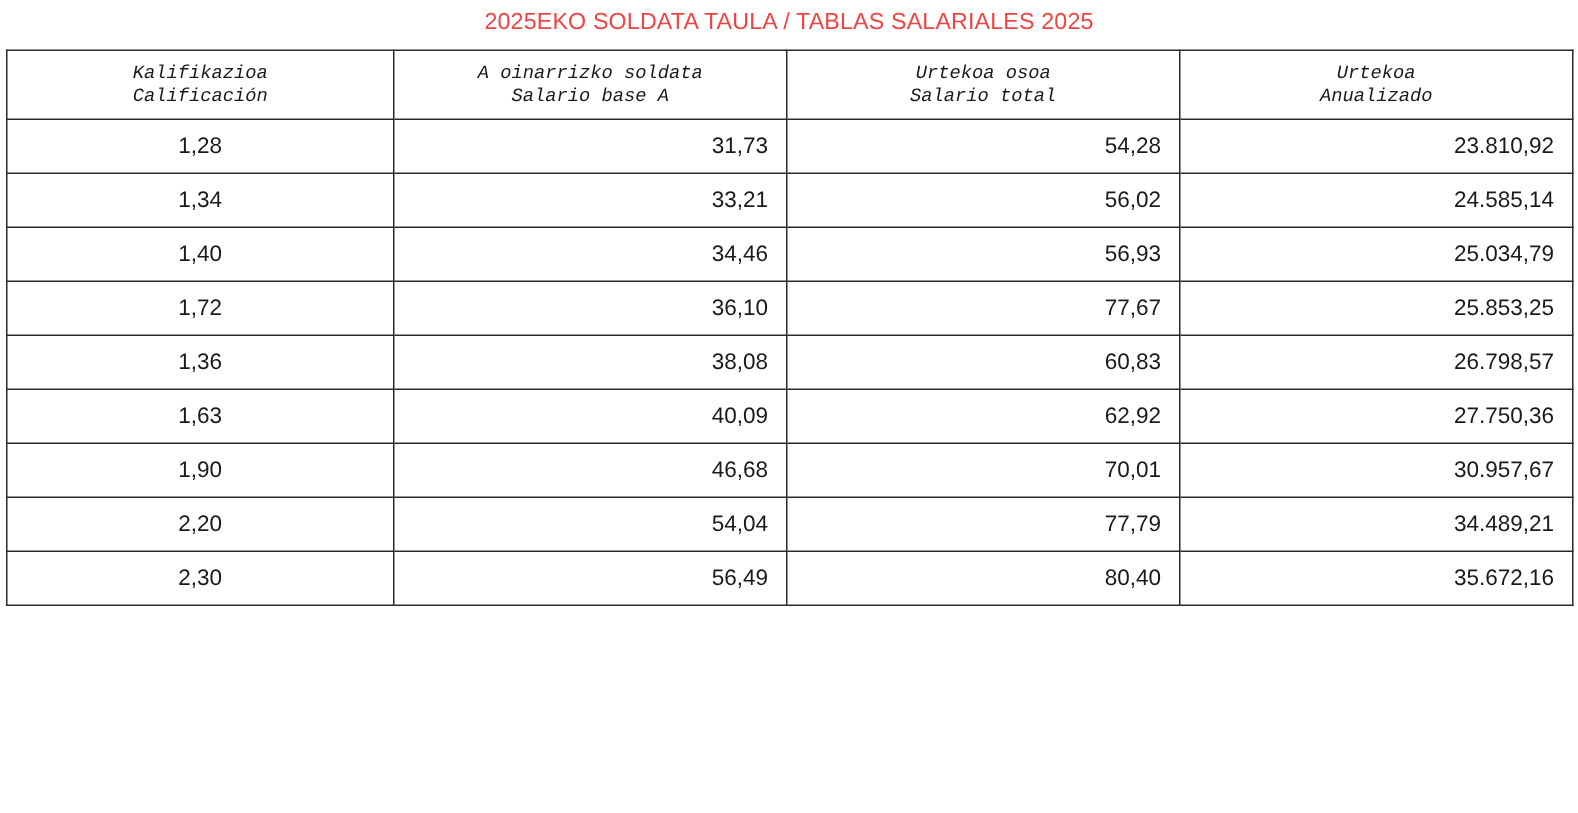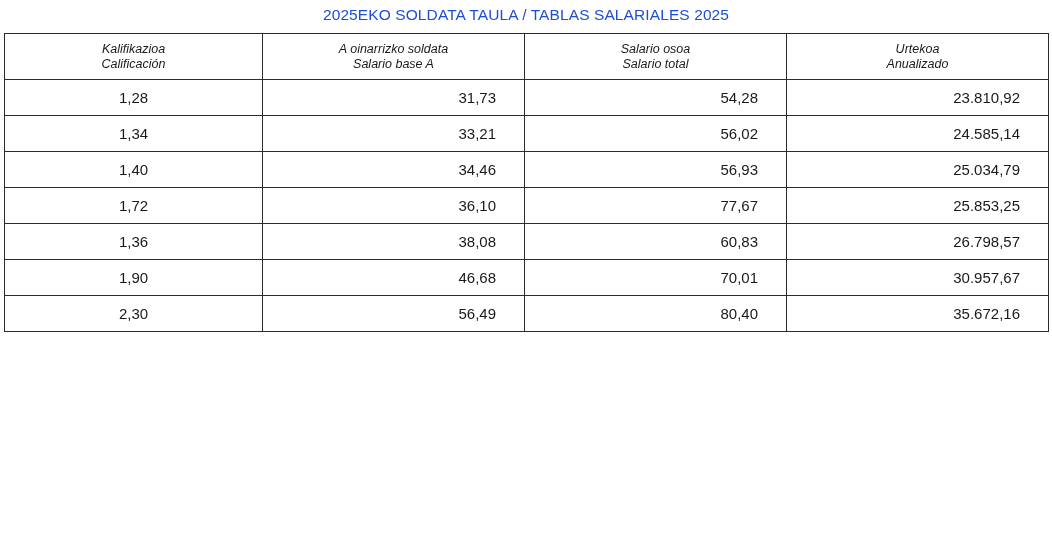--- a/index.html
+++ b/index.html
@@ -20,21 +20,21 @@
     padding: 0;
   }
   .title-block {
     text-align: center;
     padding-top: 5px;
   }
   .title-line {
     font-size: 15.5px;
     line-height: 20px;
     letter-spacing: 0.1px;
-    color: #1d4ed8;
+    color: #ef4444;
     white-space: nowrap;
   }
   .title-line.second {
     margin-top: 2px;
   }
   table.salary {
     border-collapse: collapse;
     width: 1044px;
     margin-left: 4px;
     margin-top: 8px;
@@ -50,35 +50,36 @@
     padding: 0;
   }
   table.salary thead th {
     height: 41px;
     vertical-align: middle;
     text-align: center;
     font-weight: normal;
     font-size: 12.5px;
     line-height: 15px;
     padding: 2px 4px;
+    font-family: Liberation Mono, monospace;
   }
   .hdr-eu {
     display: block;
     font-style: italic;
     font-size: 12.5px;
   }
   .hdr-es {
     display: block;
     font-style: italic;
     font-size: 12.5px;
   }
   table.salary tbody td {
     height: 35px;
     font-size: 15px;
-    padding: 0 28px;
+    padding: 0 12px;
     vertical-align: middle;
   }
   td.cls {
     text-align: center;
   }
   td.num {
     text-align: right;
     padding-right: 14px;
     margin-left: 32px;
   }
@@ -103,21 +104,21 @@
       <tr>
         <th>
           <span class="hdr-eu">Kalifikazioa</span>
           <span class="hdr-es">Calificación</span>
         </th>
         <th>
           <span class="hdr-eu">A oinarrizko soldata</span>
           <span class="hdr-es">Salario base A</span>
         </th>
         <th>
-          <span class="hdr-eu">Salario osoa</span>
+          <span class="hdr-eu">Urtekoa osoa</span>
           <span class="hdr-es">Salario total</span>
         </th>
         <th>
           <span class="hdr-eu">Urtekoa</span>
           <span class="hdr-es">Anualizado</span>
         </th>
       </tr>
     </thead>
     <tbody>
       <tr>
@@ -144,24 +145,36 @@
         <td class="num">77,67</td>
         <td class="num">25.853,25</td>
       </tr>
       <tr>
         <td class="cls">1,36</td>
         <td class="num">38,08</td>
         <td class="num">60,83</td>
         <td class="num">26.798,57</td>
       </tr>
       <tr>
+        <td class="cls">1,63</td>
+        <td class="num">40,09</td>
+        <td class="num">62,92</td>
+        <td class="num">27.750,36</td>
+      </tr>
+      <tr>
         <td class="cls">1,90</td>
         <td class="num">46,68</td>
         <td class="num">70,01</td>
         <td class="num">30.957,67</td>
+      </tr>
+      <tr>
+        <td class="cls">2,20</td>
+        <td class="num">54,04</td>
+        <td class="num">77,79</td>
+        <td class="num">34.489,21</td>
       </tr>
       <tr>
         <td class="cls">2,30</td>
         <td class="num">56,49</td>
         <td class="num">80,40</td>
         <td class="num">35.672,16</td>
       </tr>
     </tbody>
   </table>
 

